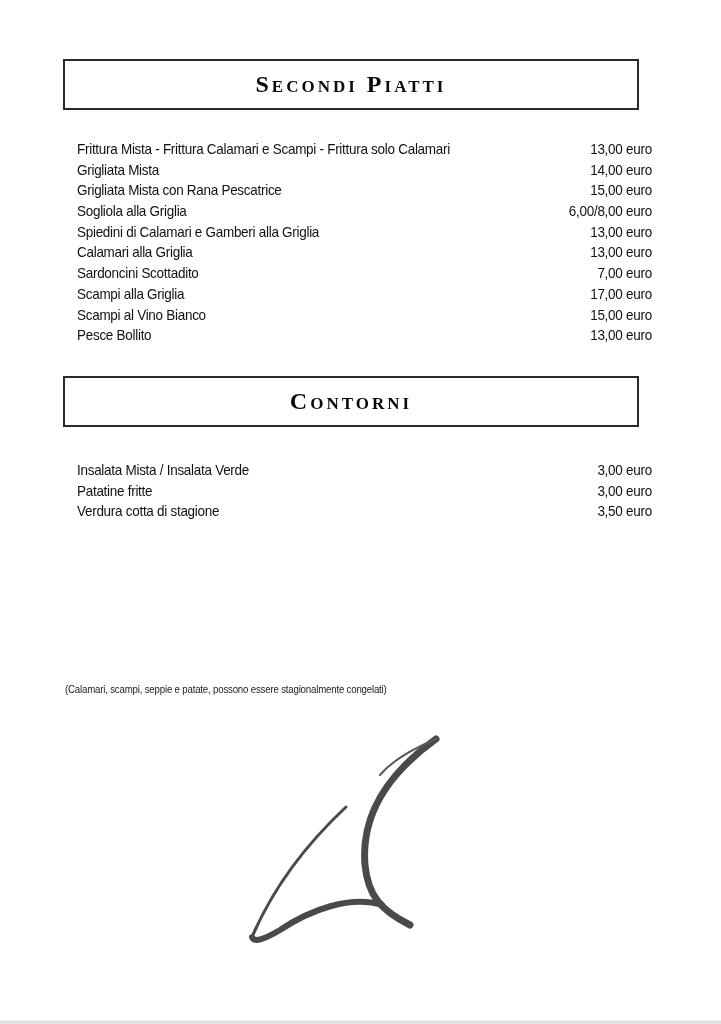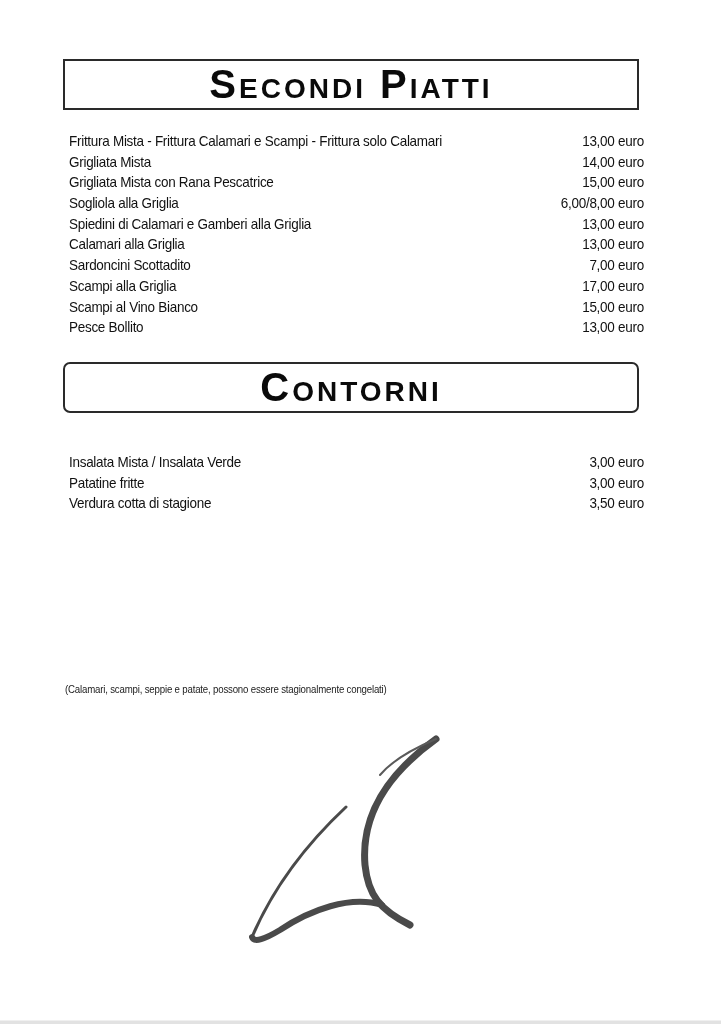--- a/index.html
+++ b/index.html
@@ -20,34 +20,34 @@
       left: 63px;
       width: 576px;
       height: 51px;
       border: 2px solid #2a2a2a;
       box-sizing: border-box;
       display: flex;
       align-items: center;
       justify-content: center;
     }
     .section-title {
-      font-family: Liberation Sans, sans-serif;
+      font-family: Liberation Serif, serif;
       font-variant: small-caps;
       font-weight: bold;
-      font-size: 40px;
+      font-size: 24px;
       letter-spacing: 3px;
       color: #0a0a0a;
       line-height: 1;
       margin-top: -2px;
     }
     .menu-list {
       position: absolute;
       left: 65px;
       width: 575px;
-      margin: 4px;
+      margin: 12px;
       padding: 0;
       list-style: none;
     }
     .menu-row {
       display: flex;
       justify-content: space-between;
       align-items: baseline;
       height: 20.7px;
       font-size: 14.5px;
       line-height: 20.7px;
@@ -129,21 +129,21 @@
   <li class="menu-row">
     <span class="menu-name">Scampi al Vino Bianco</span>
     <span class="menu-price">15,00 euro</span>
   </li>
   <li class="menu-row">
     <span class="menu-name">Pesce Bollito</span>
     <span class="menu-price">13,00 euro</span>
   </li>
 </ul>
 
-<div class="section-box" style="top:362px;border-radius:7px;">
+<div class="section-box" style="top:376px;">
   <span class="section-title">Contorni</span>
 </div>
 
 <ul class="menu-list" style="top:448px;">
   <li class="menu-row">
     <span class="menu-name">Insalata Mista / Insalata Verde</span>
     <span class="menu-price">3,00 euro</span>
   </li>
   <li class="menu-row">
     <span class="menu-name">Patatine fritte</span>

